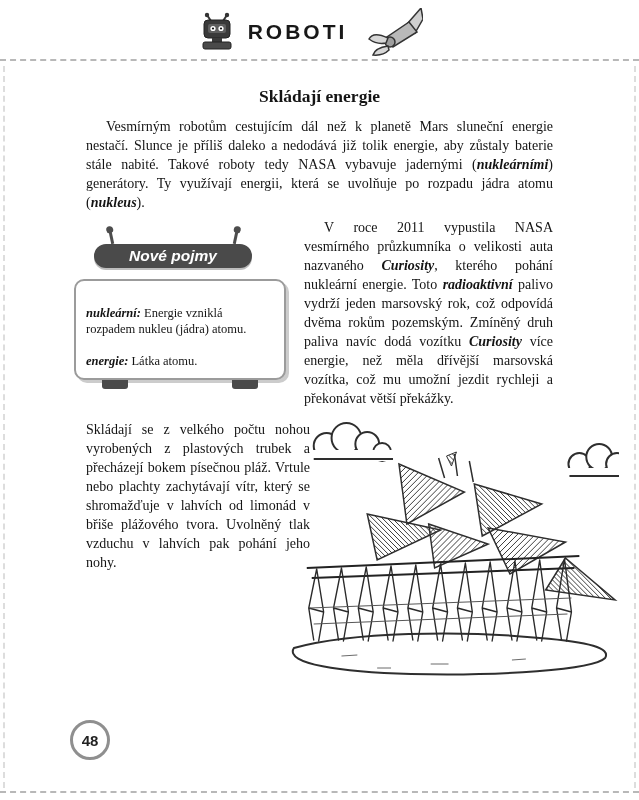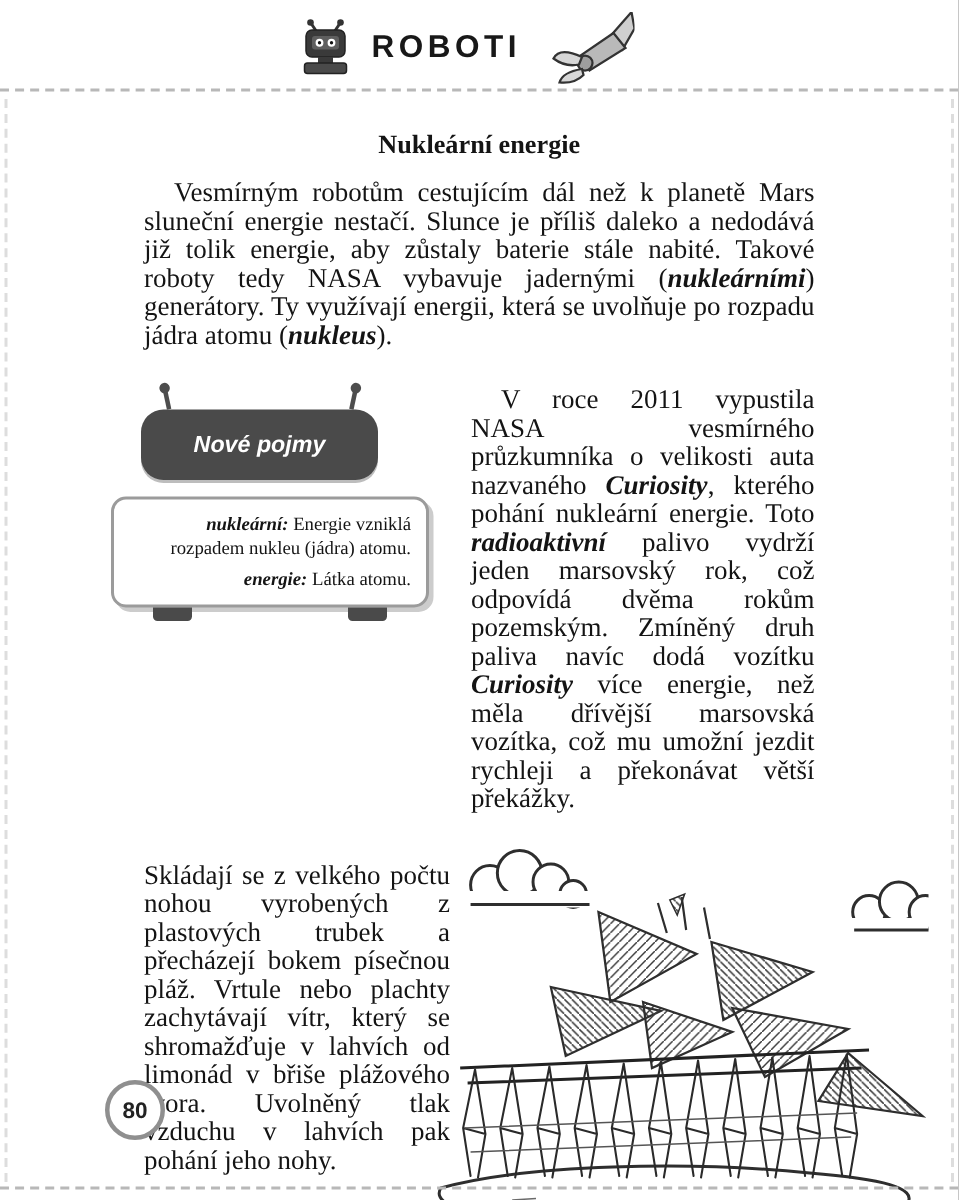--- a/index.html
+++ b/index.html
@@ -14,41 +14,41 @@
   .frame-right{position:absolute;top:66px;bottom:12px;right:3px;border-right:2px dashed #dddddd;}
 
   
   .header{position:absolute;top:6px;left:0;right:16px;height:52px;display:flex;align-items:center;justify-content:center;gap:14px;}
   .header-title{font-family:"Liberation Sans",sans-serif;font-weight:bold;font-size:21px;letter-spacing:3px;color:#181818;}
   .hdr-icon{display:block;}
 
   
   .main{position:absolute;top:72px;left:84px;right:84px;}
   .section-title{margin:14px 0 10px;text-align:center;font-size:17.5px;font-weight:bold;}
-  p{margin:12px;font-size:18px;line-height:19px;text-align:justify;hyphens:auto;}
+  p{margin:2px;font-size:14px;line-height:19px;text-align:justify;hyphens:auto;}
   .indent{text-indent:20px;} .st-i{font-style:italic;font-weight:bold;} .st-bi{font-weight:bold;font-style:italic;}
 
   
   .mid-row{display:flex;gap:16px;margin-top:4px;}
   .widget-col{flex:none;width:212px;margin-left:-10px;padding-top:14px;}
   .right-col{flex:1;}
 
   
   .antenna-strip{position:relative;height:14px;margin-left:20px;width:158px;}
   .antenna{position:absolute;bottom:0;width:3px;height:12px;background:#4d4d4d;display:block;}
   .antenna::after{content:"";position:absolute;top:-6px;left:-2px;width:7px;height:7px;border-radius:50%;background:#4d4d4d;}
   .antenna.left{left:16px;transform:rotate(-12deg);}
   .antenna.right{left:140px;transform:rotate(12deg);}
-  .banner{width:158px;height:47px;margin-left:20px;background:#4a4a4a;border-radius:15px;
+  .banner{width:158px;height:24px;margin-left:20px;background:#4a4a4a;border-radius:15px;
     display:flex;align-items:center;justify-content:center;color:#fff;
     font-family:"Liberation Sans",sans-serif;font-weight:bold;font-style:italic;font-size:15.5px;
     box-shadow:0 2px 0 #bdbdbd;}
   .terms-box{margin-top:11px;border:2px solid #9b9b9b;border-radius:10px;background:#fff;
     padding:8px 10px 9px;box-shadow:3px 3px 0 #cccccc;}
-  .term{font-size:12.5px;line-height:16px;text-align:right;margin:0 0 5px;}
+  .term{font-size:12.5px;line-height:16px;text-align:left;margin:16px 0 5px;}
   .term:last-child{margin-bottom:0;}
   .term-name{font-weight:bold;font-style:italic;}
   .feet-row{display:flex;justify-content:space-between;padding:0 28px;margin-top:0;}
   .foot{width:26px;height:9px;background:#4a4a4a;border-radius:0 0 3px 3px;display:block;}
 
   
   .wind-full{margin-top:12px;}
   .bottom-row{display:flex;margin-top:2px;}
   .narrow-col{flex:none;width:228px;padding-top:6px;}
   .illo{flex:1;margin-left:-30px;margin-right:-64px;height:268px;position:relative;}
@@ -88,21 +88,21 @@
       <path d="M27 38 Q14 40 12 47 Q22 48 28 42 Z" fill="#d7d7d7" stroke="#333" stroke-width="1.5"></path>
     </svg>
   </div>
 
   <div class="frame-top"></div>
   <div class="frame-left"></div>
   <div class="frame-right"></div>
 
   <div class="main">
 
-    <h1 class="section-title">Nukleární energie</h1>
+    <h1 class="section-title">Skládají energie</h1>
 
     <p class="indent"><span>Vesmírným robotům cestujícím dál než k planetě Mars sluneční energie nestačí. Slunce je příliš daleko a nedodává již tolik energie, aby zůstaly baterie stále nabité. Takové roboty tedy NASA vybavuje jadernými (</span><span class="st-bi">nukleárními</span><span>) generátory. Ty využívají energii, která se uvolňuje po rozpadu jádra atomu (</span><span class="st-bi">nukleus</span><span>).</span></p>
 
     <div class="mid-row">
       <div class="widget-col">
         <div class="antenna-strip">
           <span class="antenna left"></span>
           <span class="antenna right"></span>
         </div>
         <div class="banner">
@@ -185,17 +185,17 @@
           </g>
 
           <path d="M28 196 L292 186 M32 212 L288 202" stroke="#555" stroke-width="1" fill="none"></path>
         </svg>
       </div>
     </div>
 
   </div>
 
   <div class="page-badge">
-    <span>80</span>
+    <span>48</span>
   </div>
 
   <div class="frame-bottom"></div>
 </div>
 
 </body></html>

